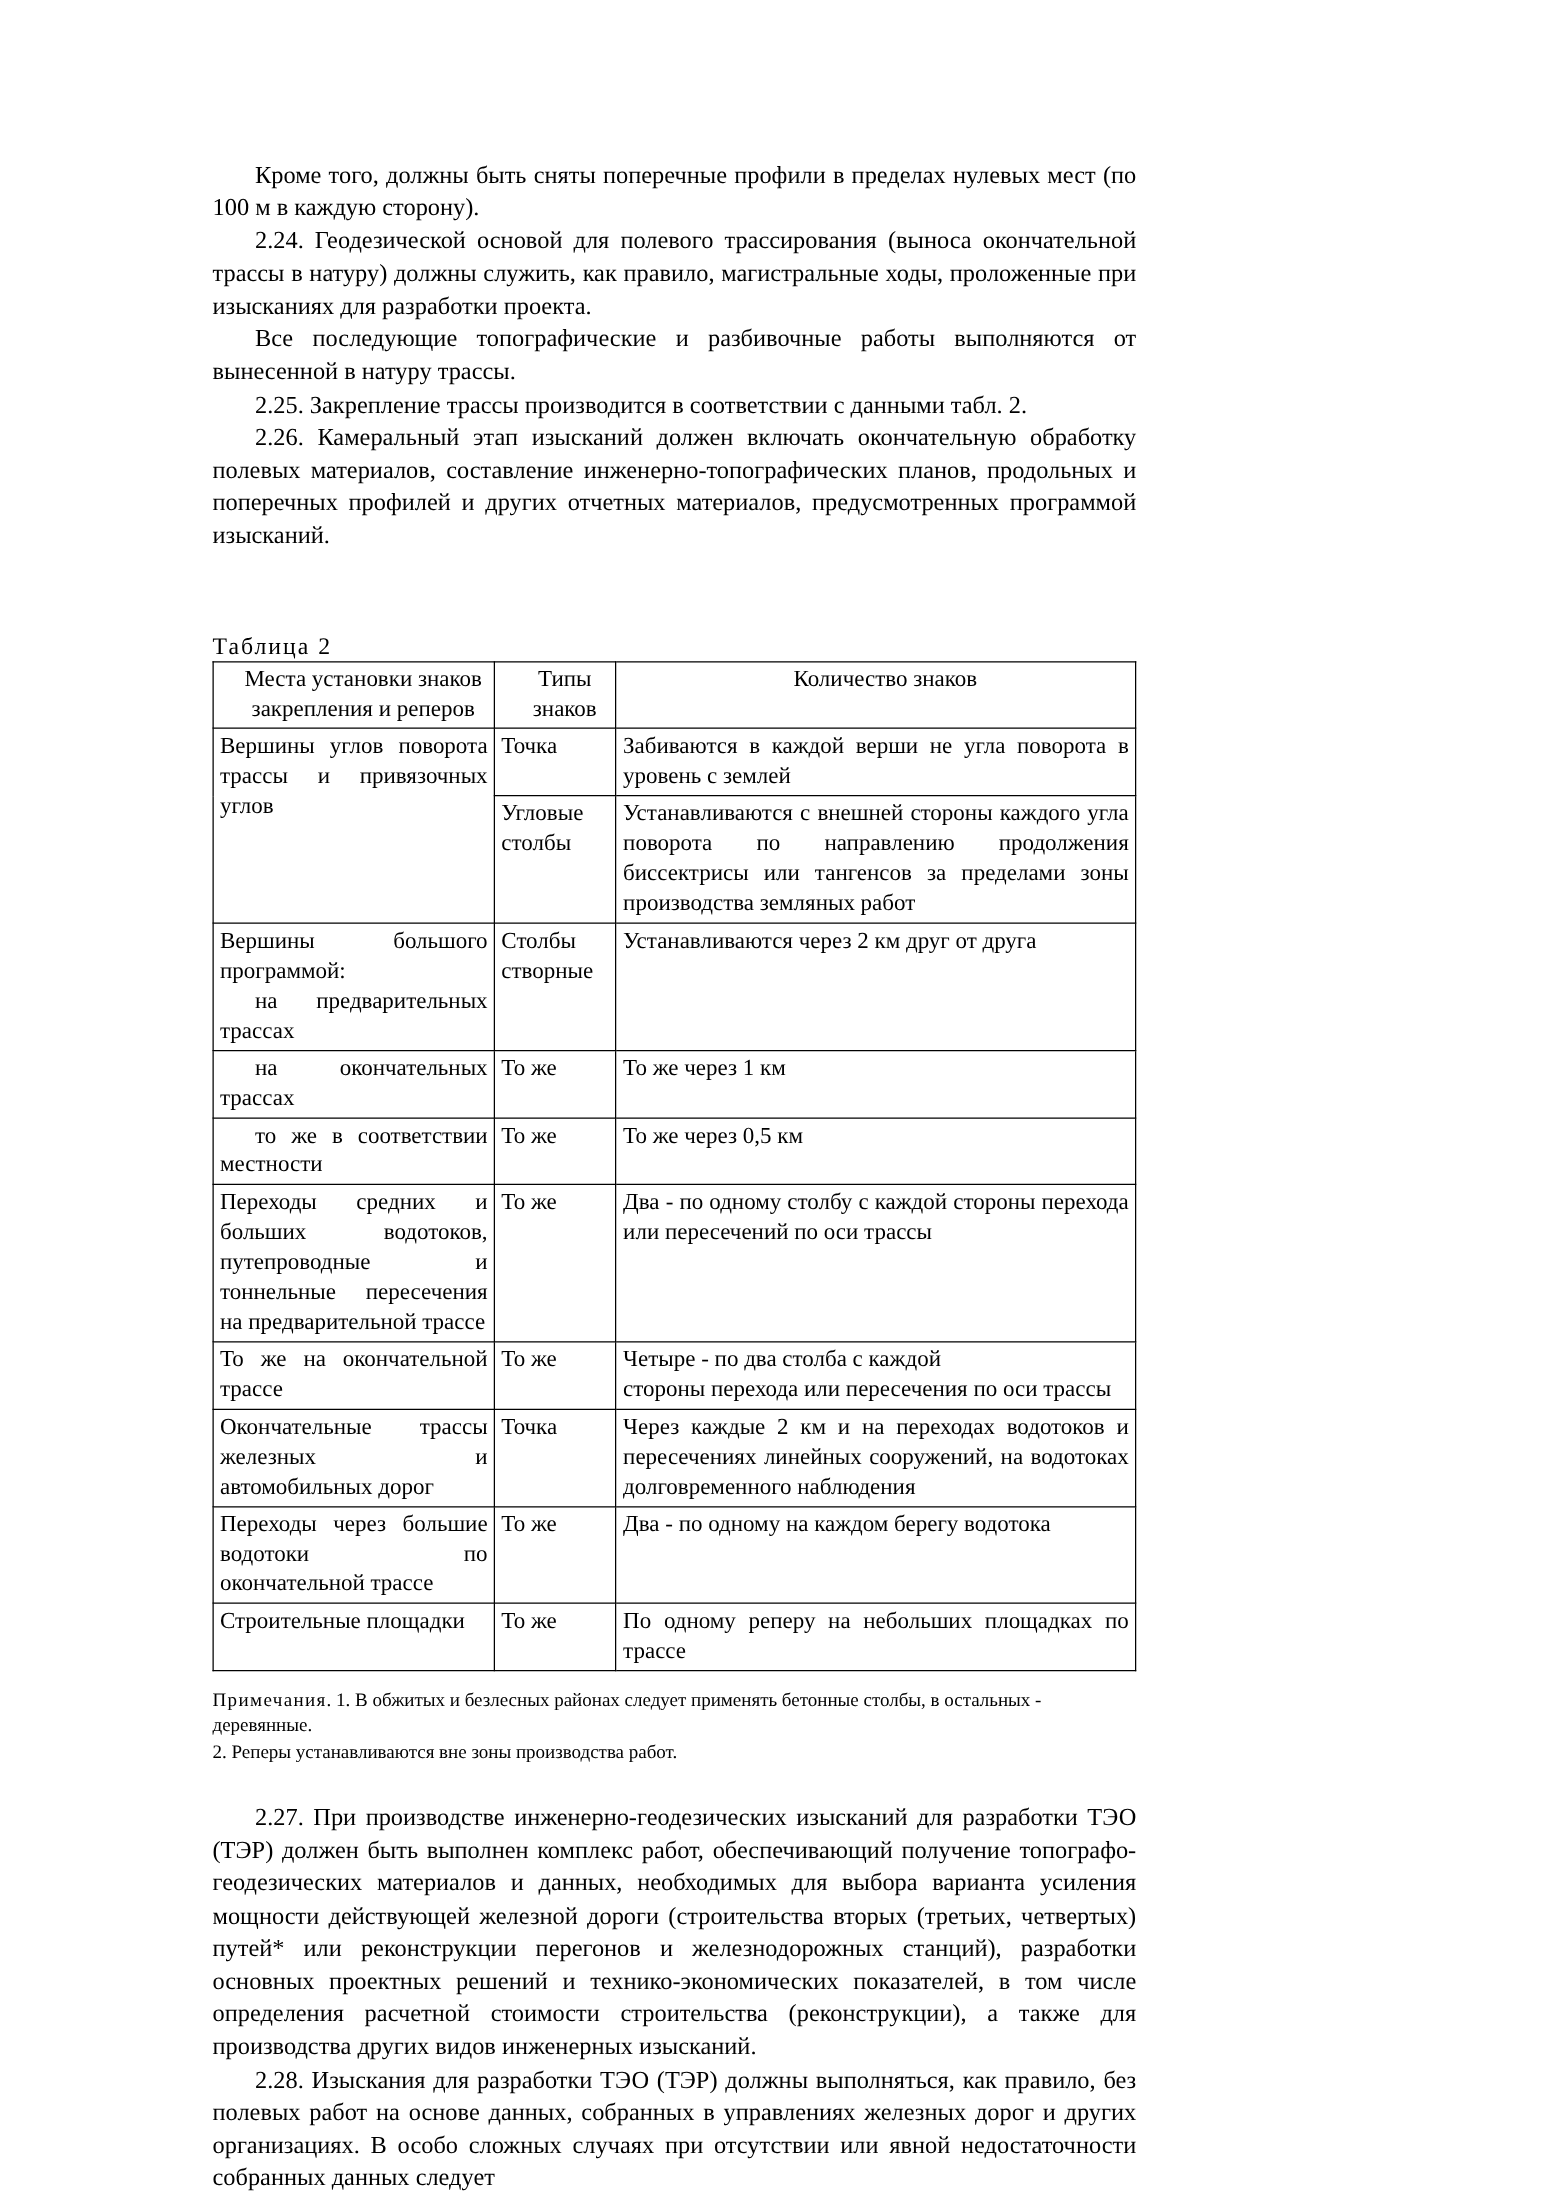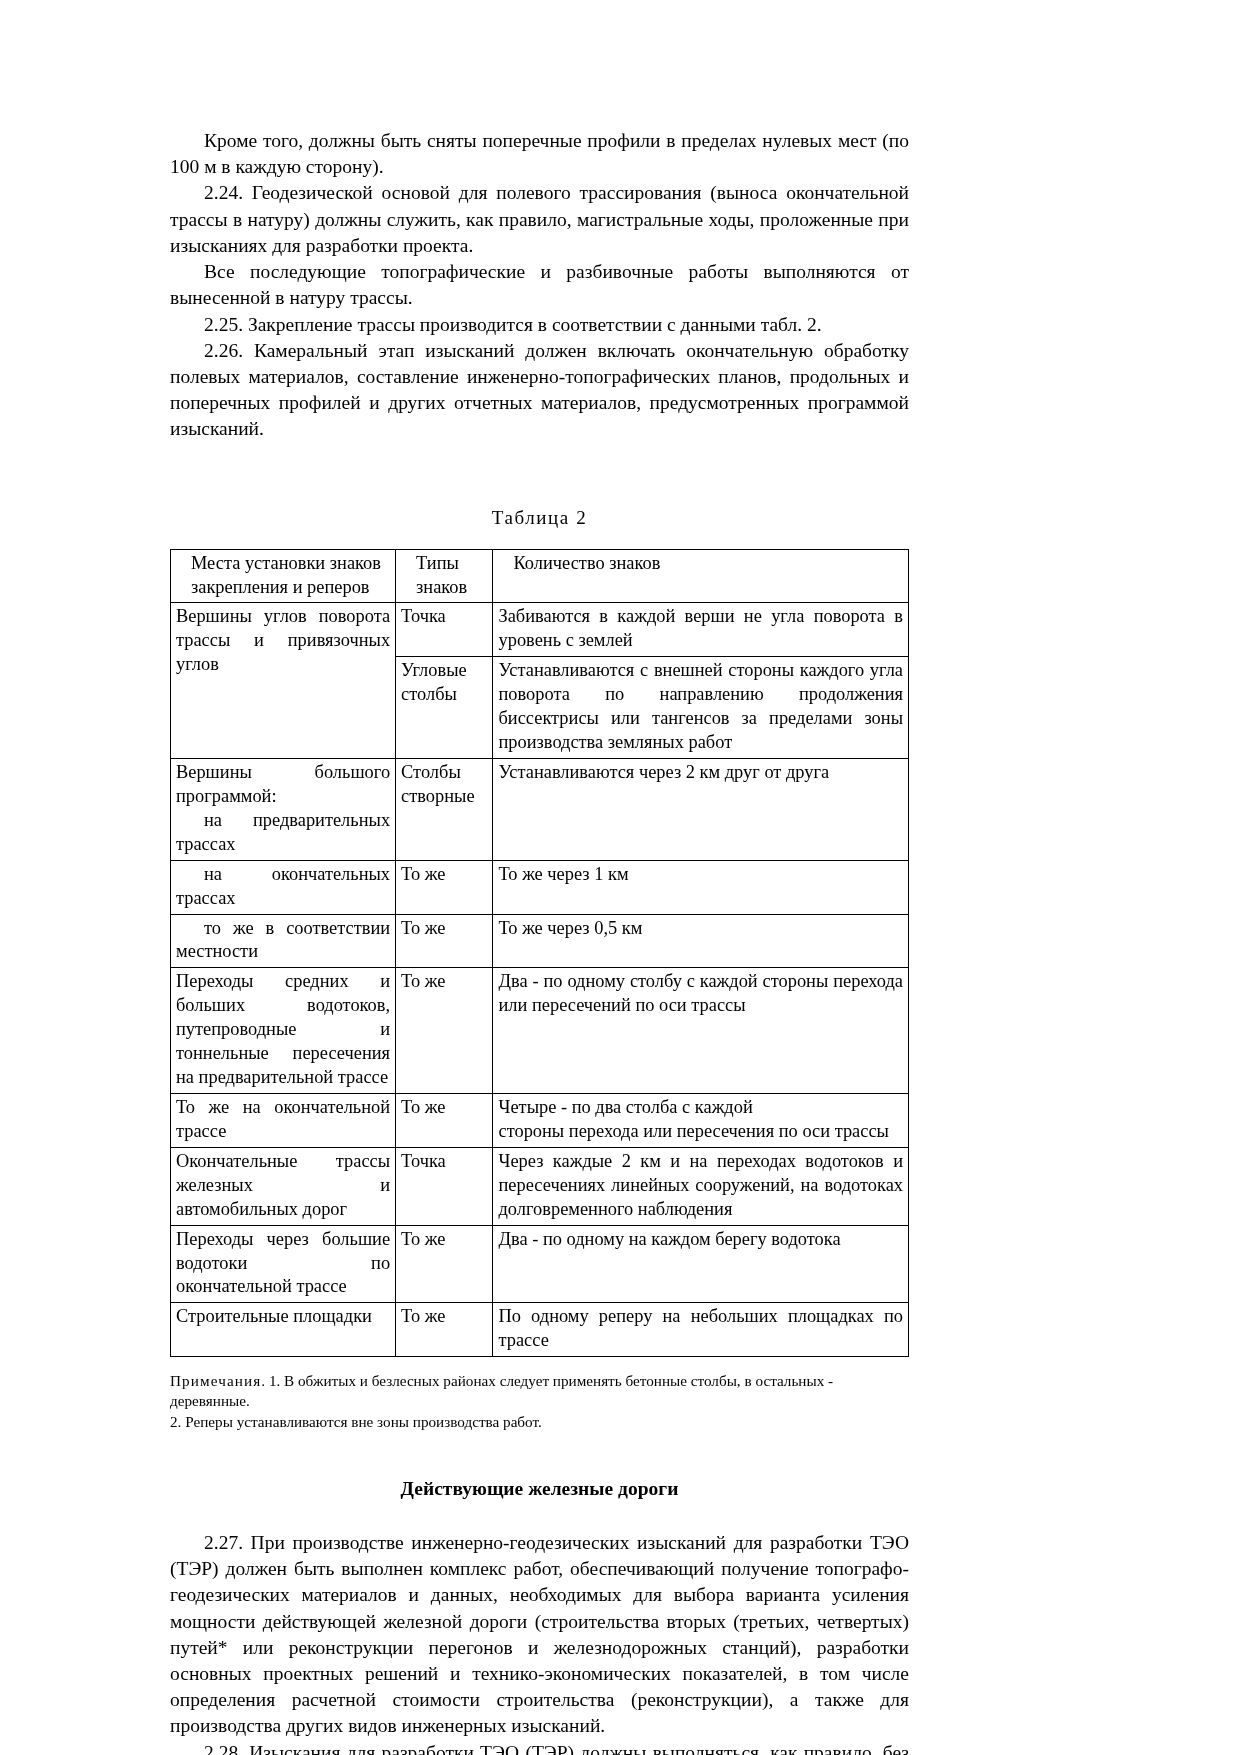--- a/index.html
+++ b/index.html
@@ -25,42 +25,42 @@
     margin: 0;
     font-size: 19.5px;
     line-height: 1.345;
     text-align: justify;
     text-indent: 34px;
     hyphens: none;
   }
   .gap-after-intro { height: 64px; }
   .table-caption {
     font-size: 19px;
-    text-align: center;
+    text-align: left;
     letter-spacing: 1.6px;
-    margin: 0 0 20px 0;
+    margin: 0 0 0 0;
     font-family: Liberation Serif, serif;
   }
   table.t2 {
     border-collapse: collapse;
     width: 100%;
     table-layout: fixed;
     font-size: 18.4px;
     line-height: 1.30;
   }
   table.t2 td, table.t2 th {
     border: 1.4px solid #000;
     padding: 2px 5px 3px 5px;
     vertical-align: top;
     font-weight: normal;
     text-align: justify;
     hyphens: none;
   }
   table.t2 th {
-    text-align: left;
+    text-align: center;
     vertical-align: top;
     padding-left: 20px;
   }
   .col-a { width: 30.5%; }
   .col-b { width: 13.2%; }
   .col-c { width: 56.3%; }
   td.just { text-align: justify; }
   td.left { text-align: left; }
   td.mid { vertical-align: middle; }
   .notes {
@@ -178,20 +178,19 @@
         <td class="just">По одному реперу на небольших площадках по трассе</td>
       </tr>
     </tbody>
   </table>
 
   <div class="notes">
     <div><span class="lead">Примечания</span><span>. 1. В обжитых и безлесных районах следует применять бетонные столбы, в остальных - деревянные.</span></div>
     <div>2. Реперы устанавливаются вне зоны производства работ.</div>
   </div>
 
-  <div class="sec-head">Действующие железные дороги</div>
 
   <div class="gap-after-heads"></div>
 
   <p class="body-par">2.27. При производстве инженерно-геодезических изысканий для разработки ТЭО (ТЭР) должен быть выполнен комплекс работ, обеспечивающий получение топографо-геодезических материалов и данных, необходимых для выбора варианта усиления мощности действующей железной дороги (строительства вторых (третьих, четвертых) путей* или реконструкции перегонов и железнодорожных станций), разработки основных проектных решений и технико-экономических показателей, в том числе определения расчетной стоимости строительства (реконструкции), а также для производства других видов инженерных изысканий.</p>
   <p class="body-par">2.28. Изыскания для разработки ТЭО (ТЭР) должны выполняться, как правило, без полевых работ на основе данных, собранных в управлениях железных дорог и других организациях. В особо сложных случаях при отсутствии или явной недостаточности собранных данных следует</p>
 
 </div>
 
 </body></html>

